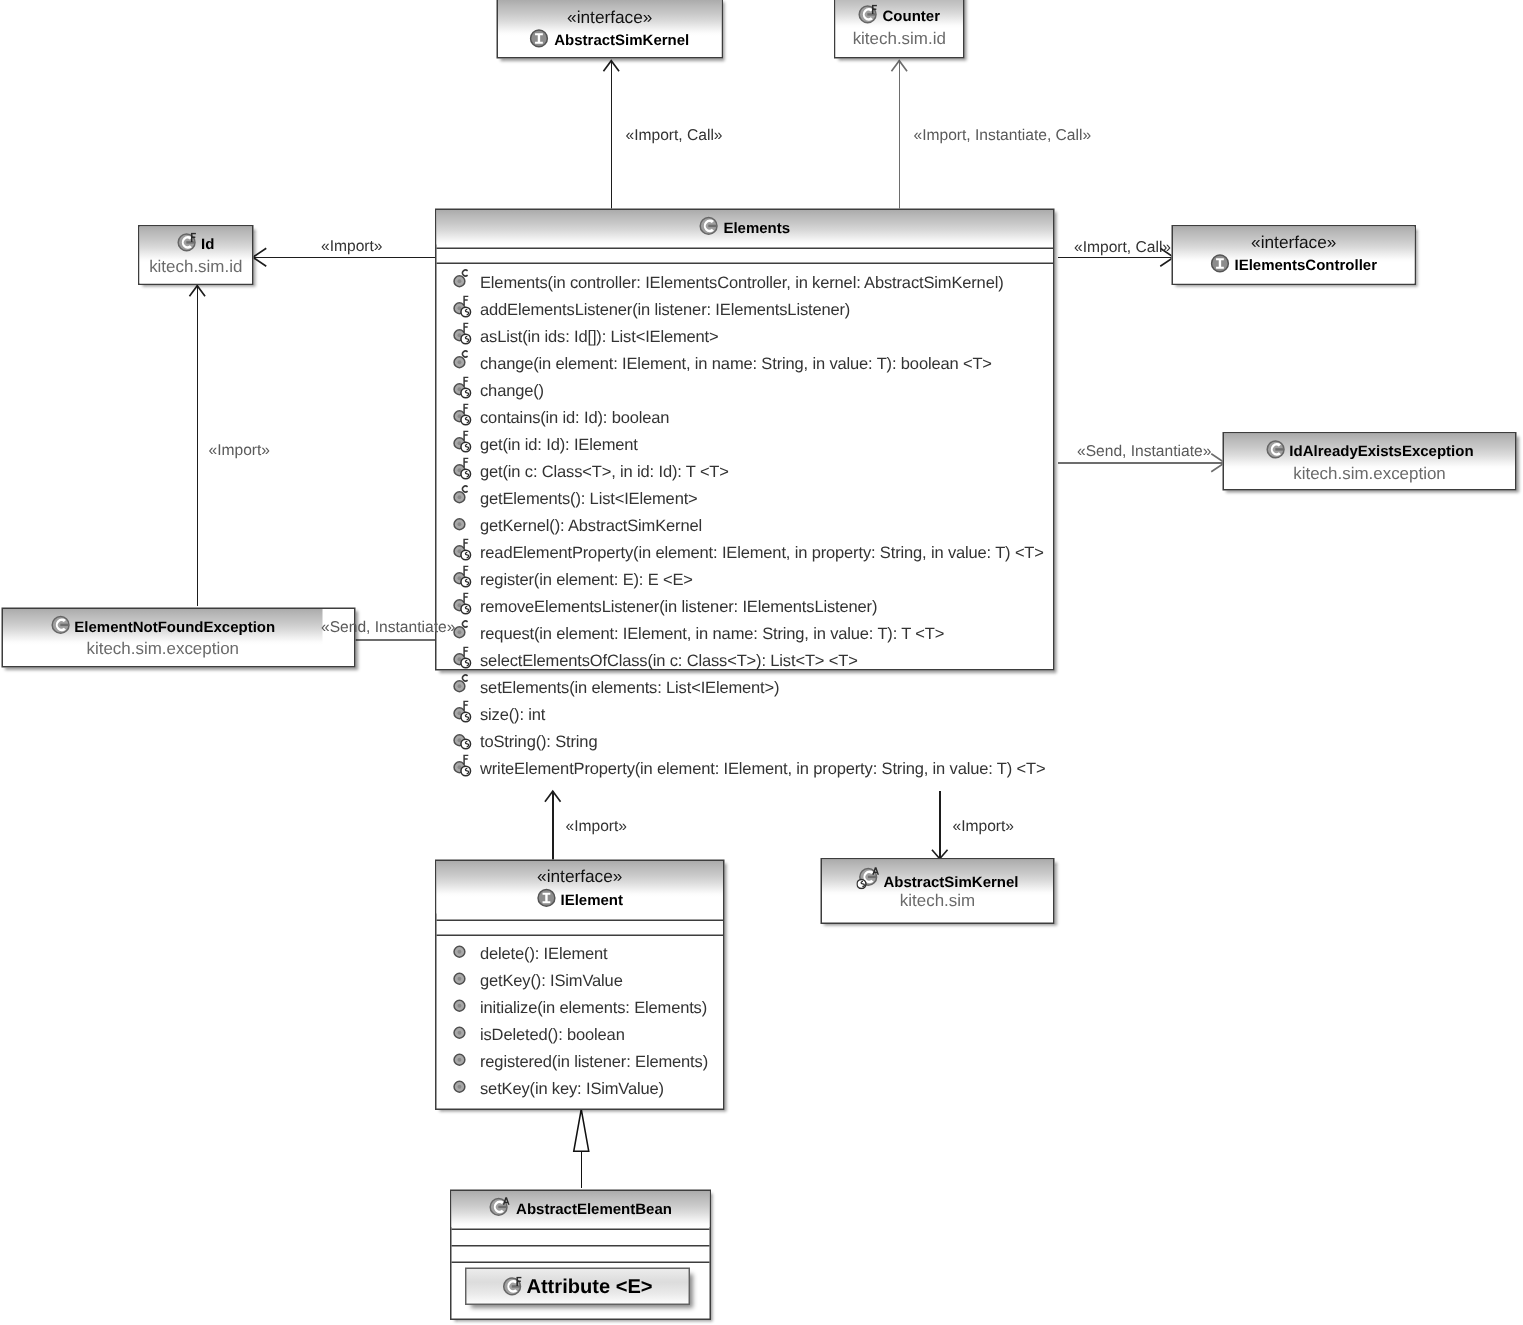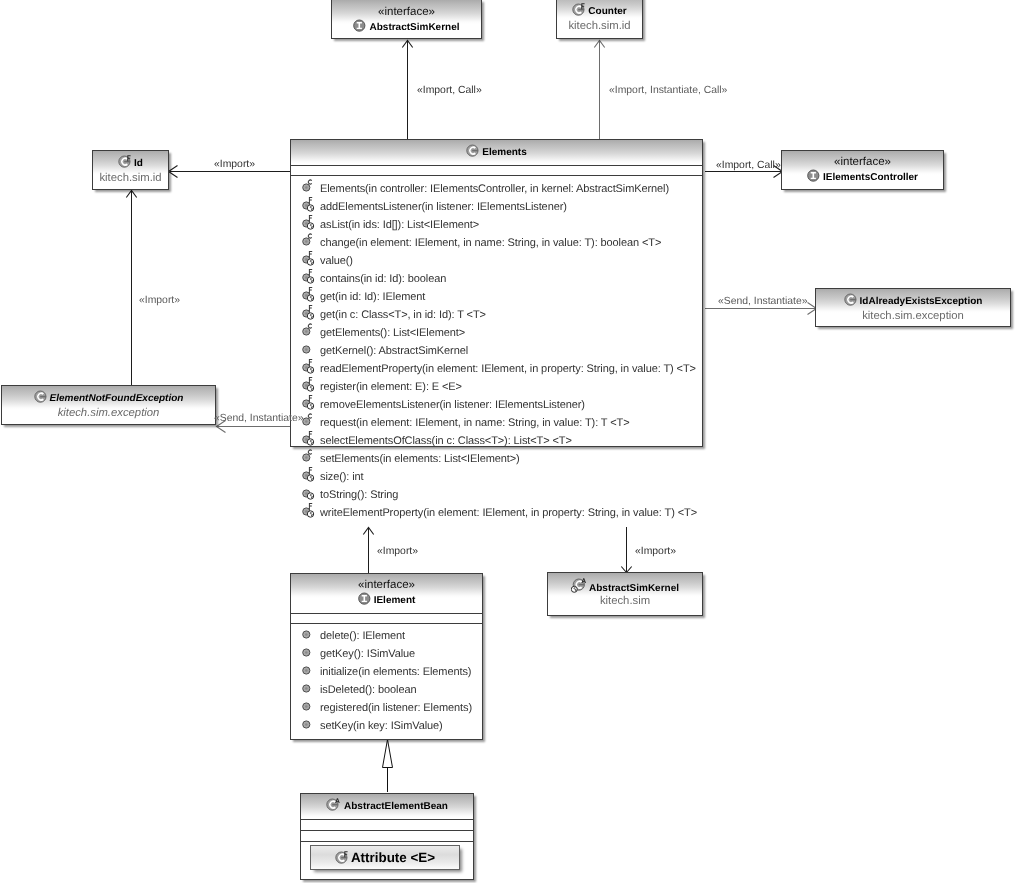--- a/index.html
+++ b/index.html
@@ -128,21 +128,21 @@
 
 <div class="node" id="n-idalreadyexistsexception" style="left:815px;top:288px;width:196px;height:39px;">
   <div class="hdr" style="width:194px;height:37px;">
     <div class="tname" style="top:4px;"><svg class="ticon" width="13" height="13" viewBox="0 0 13 13">
           <use href="#sym-class"></use>
         </svg><span>IdAlreadyExistsException</span></div>
     <div class="pkg" style="top:21px;">kitech.sim.exception</div>
   </div>
 </div>
 
-<div class="node" id="n-elementnotfoundexception" style="left:1px;top:385px;width:215px;height:40px;font-style:italic;">
+<div class="node" id="n-elementnotfoundexception" style="left:1px;top:405px;width:236px;height:40px;">
   <div class="hdr" style="width:213px;height:38px;">
     <div class="tname" style="top:4px;"><svg class="ticon" width="13" height="13" viewBox="0 0 13 13">
           <use href="#sym-class"></use>
         </svg><span>ElementNotFoundException</span></div>
     <div class="pkg" style="top:21px;">kitech.sim.exception</div>
   </div>
 </div>
 
 <div class="node" id="n-abstractsimkernel" style="left:547px;top:572px;width:156px;height:44px;">
   <div class="hdr" style="width:154px;height:38px;">
@@ -204,21 +204,21 @@
         <span class="lbl">change(in element: IElement, in name: String, in value: T): boolean &lt;T&gt;</span>
       </div>
       <div class="feat" style="left: 8px; top: 111.64px;">
         <svg class="ficon" width="16" height="16" viewBox="0 0 16 16">
           <circle cx="7.3" cy="8.5" r="3.6" fill="#a8a8a8" stroke="#4f4f4f" stroke-width="1"></circle>
           <circle cx="7.3" cy="8.5" r="1.3" fill="#8a8a8a"></circle>
           <path d="M9.9,0.0 h3.3 v1.0 h-2.3 v1.45 h1.9 v1.0 h-1.9 v3.2 h-1.0 z" fill="#3a3a3a"></path>
           <circle cx="11.5" cy="11.0" r="3.2" fill="#ffffff" stroke="#2e2e2e" stroke-width="1"></circle>
           <path d="M12.55,9.3 a1.1,1.1 0 0 0 -1.3,0.9 q0,0.62 1.1,0.76 q1.1,0.13 1.1,0.78 a1.15,1.15 0 0 1 -1.35,0.95" fill="none" stroke="#2e2e2e" stroke-width="0.85"></path>
         </svg>
-        <span class="lbl">value()</span>
+        <span class="lbl">change()</span>
       </div>
       <div class="feat" style="left: 8px; top: 129.65px;">
         <svg class="ficon" width="16" height="16" viewBox="0 0 16 16">
           <circle cx="7.3" cy="8.5" r="3.6" fill="#a8a8a8" stroke="#4f4f4f" stroke-width="1"></circle>
           <circle cx="7.3" cy="8.5" r="1.3" fill="#8a8a8a"></circle>
           <path d="M9.9,0.0 h3.3 v1.0 h-2.3 v1.45 h1.9 v1.0 h-1.9 v3.2 h-1.0 z" fill="#3a3a3a"></path>
           <circle cx="11.5" cy="11.0" r="3.2" fill="#ffffff" stroke="#2e2e2e" stroke-width="1"></circle>
           <path d="M12.55,9.3 a1.1,1.1 0 0 0 -1.3,0.9 q0,0.62 1.1,0.76 q1.1,0.13 1.1,0.78 a1.15,1.15 0 0 1 -1.35,0.95" fill="none" stroke="#2e2e2e" stroke-width="0.85"></path>
         </svg>
         <span class="lbl">contains(in id: Id): boolean</span>

